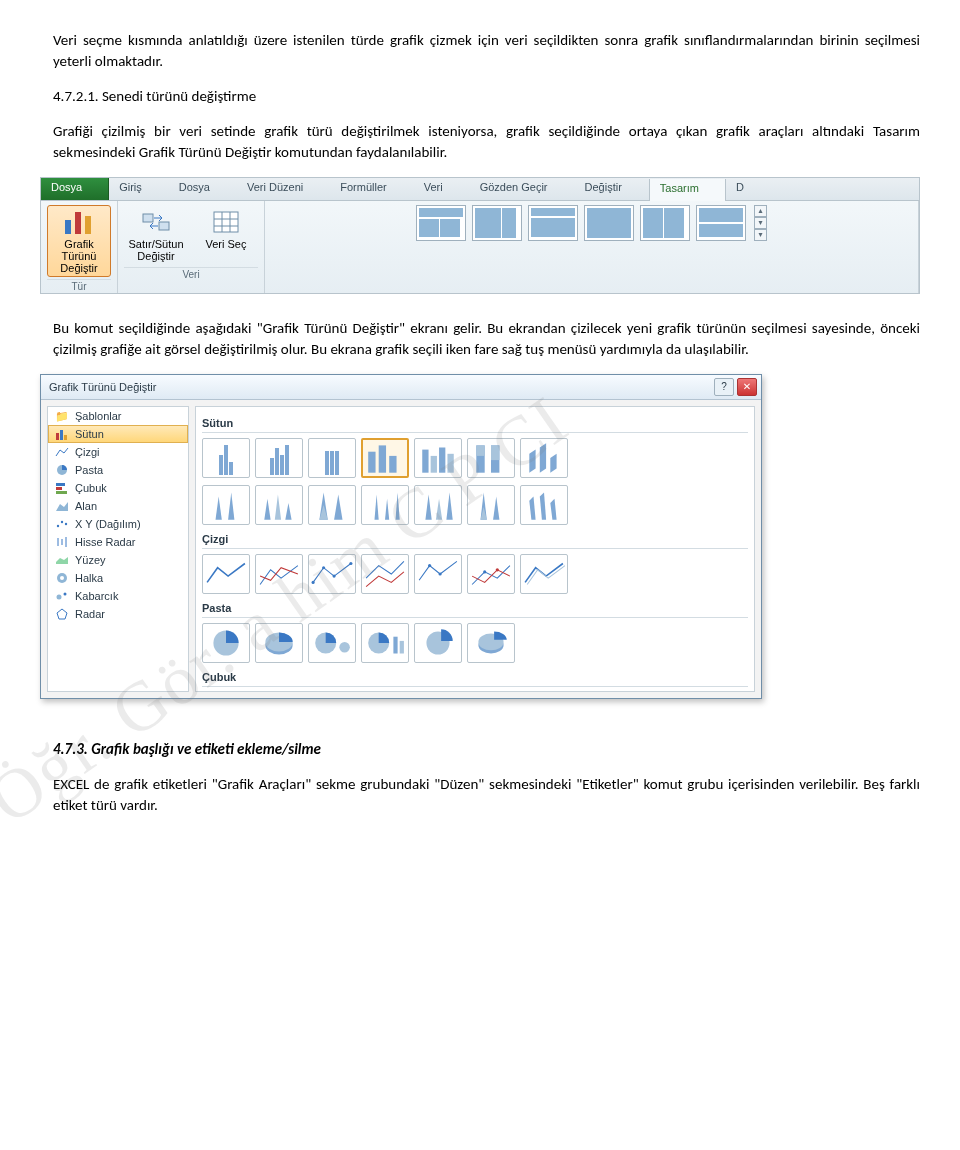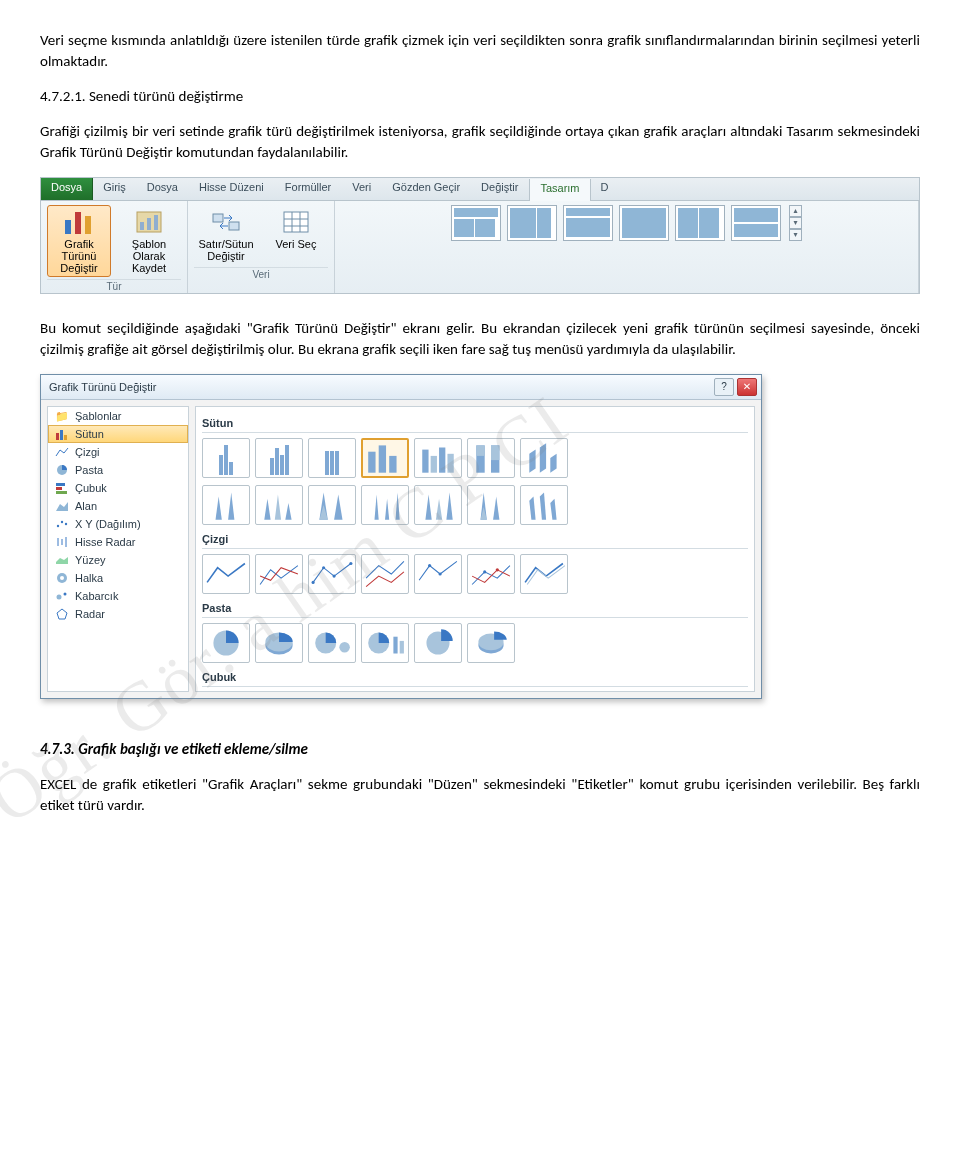--- a/index.html
+++ b/index.html
@@ -6,38 +6,38 @@
     font-family: Calibri, Arial, sans-serif;
     font-size: 15px;
     color: #000;
     background: #fff;
     margin: 0;
     padding: 30px 40px;
     width: 960px;
     box-sizing: border-box;
     position: relative;
   }
-  p { margin: 0 0 14px 0; line-height: 1.4; text-align: justify; }
+  p { margin: 0 0 14px 13px; line-height: 1.4; text-align: justify; }
   .bold { font-weight: bold; font-style: italic; }
   .ribbon {
     border: 1px solid #b8c4cc;
     background: linear-gradient(#f5f9fb,#e6eef3);
     font-family: "Segoe UI", Tahoma, sans-serif;
     font-size: 11px;
     margin: 8px 0 24px 0;
   }
   .tabs {
     display: flex;
     border-bottom: 1px solid #b8c4cc;
     background: linear-gradient(#eaeff3,#dde6ec);
     height: 22px;
     align-items: stretch;
   }
   .tab {
-    padding: 3px 10px 0 10px;
+    padding: 3px 26px 0 10px;
     color: #3b4d5a;
     cursor: default;
     border-right: 1px solid transparent;
   }
   .tab.file {
     background: linear-gradient(#2f8f3f,#1f6f2a);
     color: #fff;
     font-weight: normal;
     border-right: 1px solid #1a5a22;
   }
@@ -146,52 +146,41 @@
 
 <p>4.7.2.1. Senedi türünü değiştirme</p>
 
 <p>Grafiği çizilmiş bir veri setinde grafik türü değiştirilmek isteniyorsa, grafik seçildiğinde ortaya çıkan grafik araçları altındaki Tasarım sekmesindeki Grafik Türünü Değiştir komutundan faydalanılabilir.</p>
 
 <div class="ribbon">
   <div class="tabs">
     <div class="tab file">Dosya</div>
     <div class="tab">Giriş</div>
     <div class="tab">Dosya</div>
-    <div class="tab">Hisse Düzeni</div>
+    <div class="tab">Veri Düzeni</div>
     <div class="tab">Formüller</div>
     <div class="tab">Veri</div>
     <div class="tab">Gözden Geçir</div>
     <div class="tab">Değiştir</div>
     <div class="tab active">Tasarım</div>
     <div class="tab">D</div>
   </div>
   <div class="ribbon-body">
 
     <div class="group">
       <div class="group-row">
         <div class="rbtn hot">
           <div class="ric">
             <svg viewBox="0 0 32 28">
                 <rect x="2" y="12" width="6" height="14" fill="#3a78c4"></rect>
                 <rect x="12" y="4" width="6" height="22" fill="#c03a3a"></rect>
                 <rect x="22" y="8" width="6" height="18" fill="#e0a030"></rect>
               </svg>
           </div>
           <span>Grafik Türünü Değiştir</span>
-        </div>
-        <div class="rbtn">
-          <div class="ric">
-            <svg viewBox="0 0 32 28">
-                <rect x="4" y="4" width="24" height="20" fill="#e6d8a8" stroke="#b8a060"></rect>
-                <rect x="7" y="14" width="4" height="8" fill="#8faed0"></rect>
-                <rect x="14" y="10" width="4" height="12" fill="#8faed0"></rect>
-                <rect x="21" y="7" width="4" height="15" fill="#8faed0"></rect>
-              </svg>
-          </div>
-          <span>Şablon Olarak Kaydet</span>
         </div>
       </div>
       <div class="group-label">Tür</div>
     </div>
 
     <div class="group">
       <div class="group-row">
         <div class="rbtn">
           <div class="ric">
             <svg viewBox="0 0 32 28">

